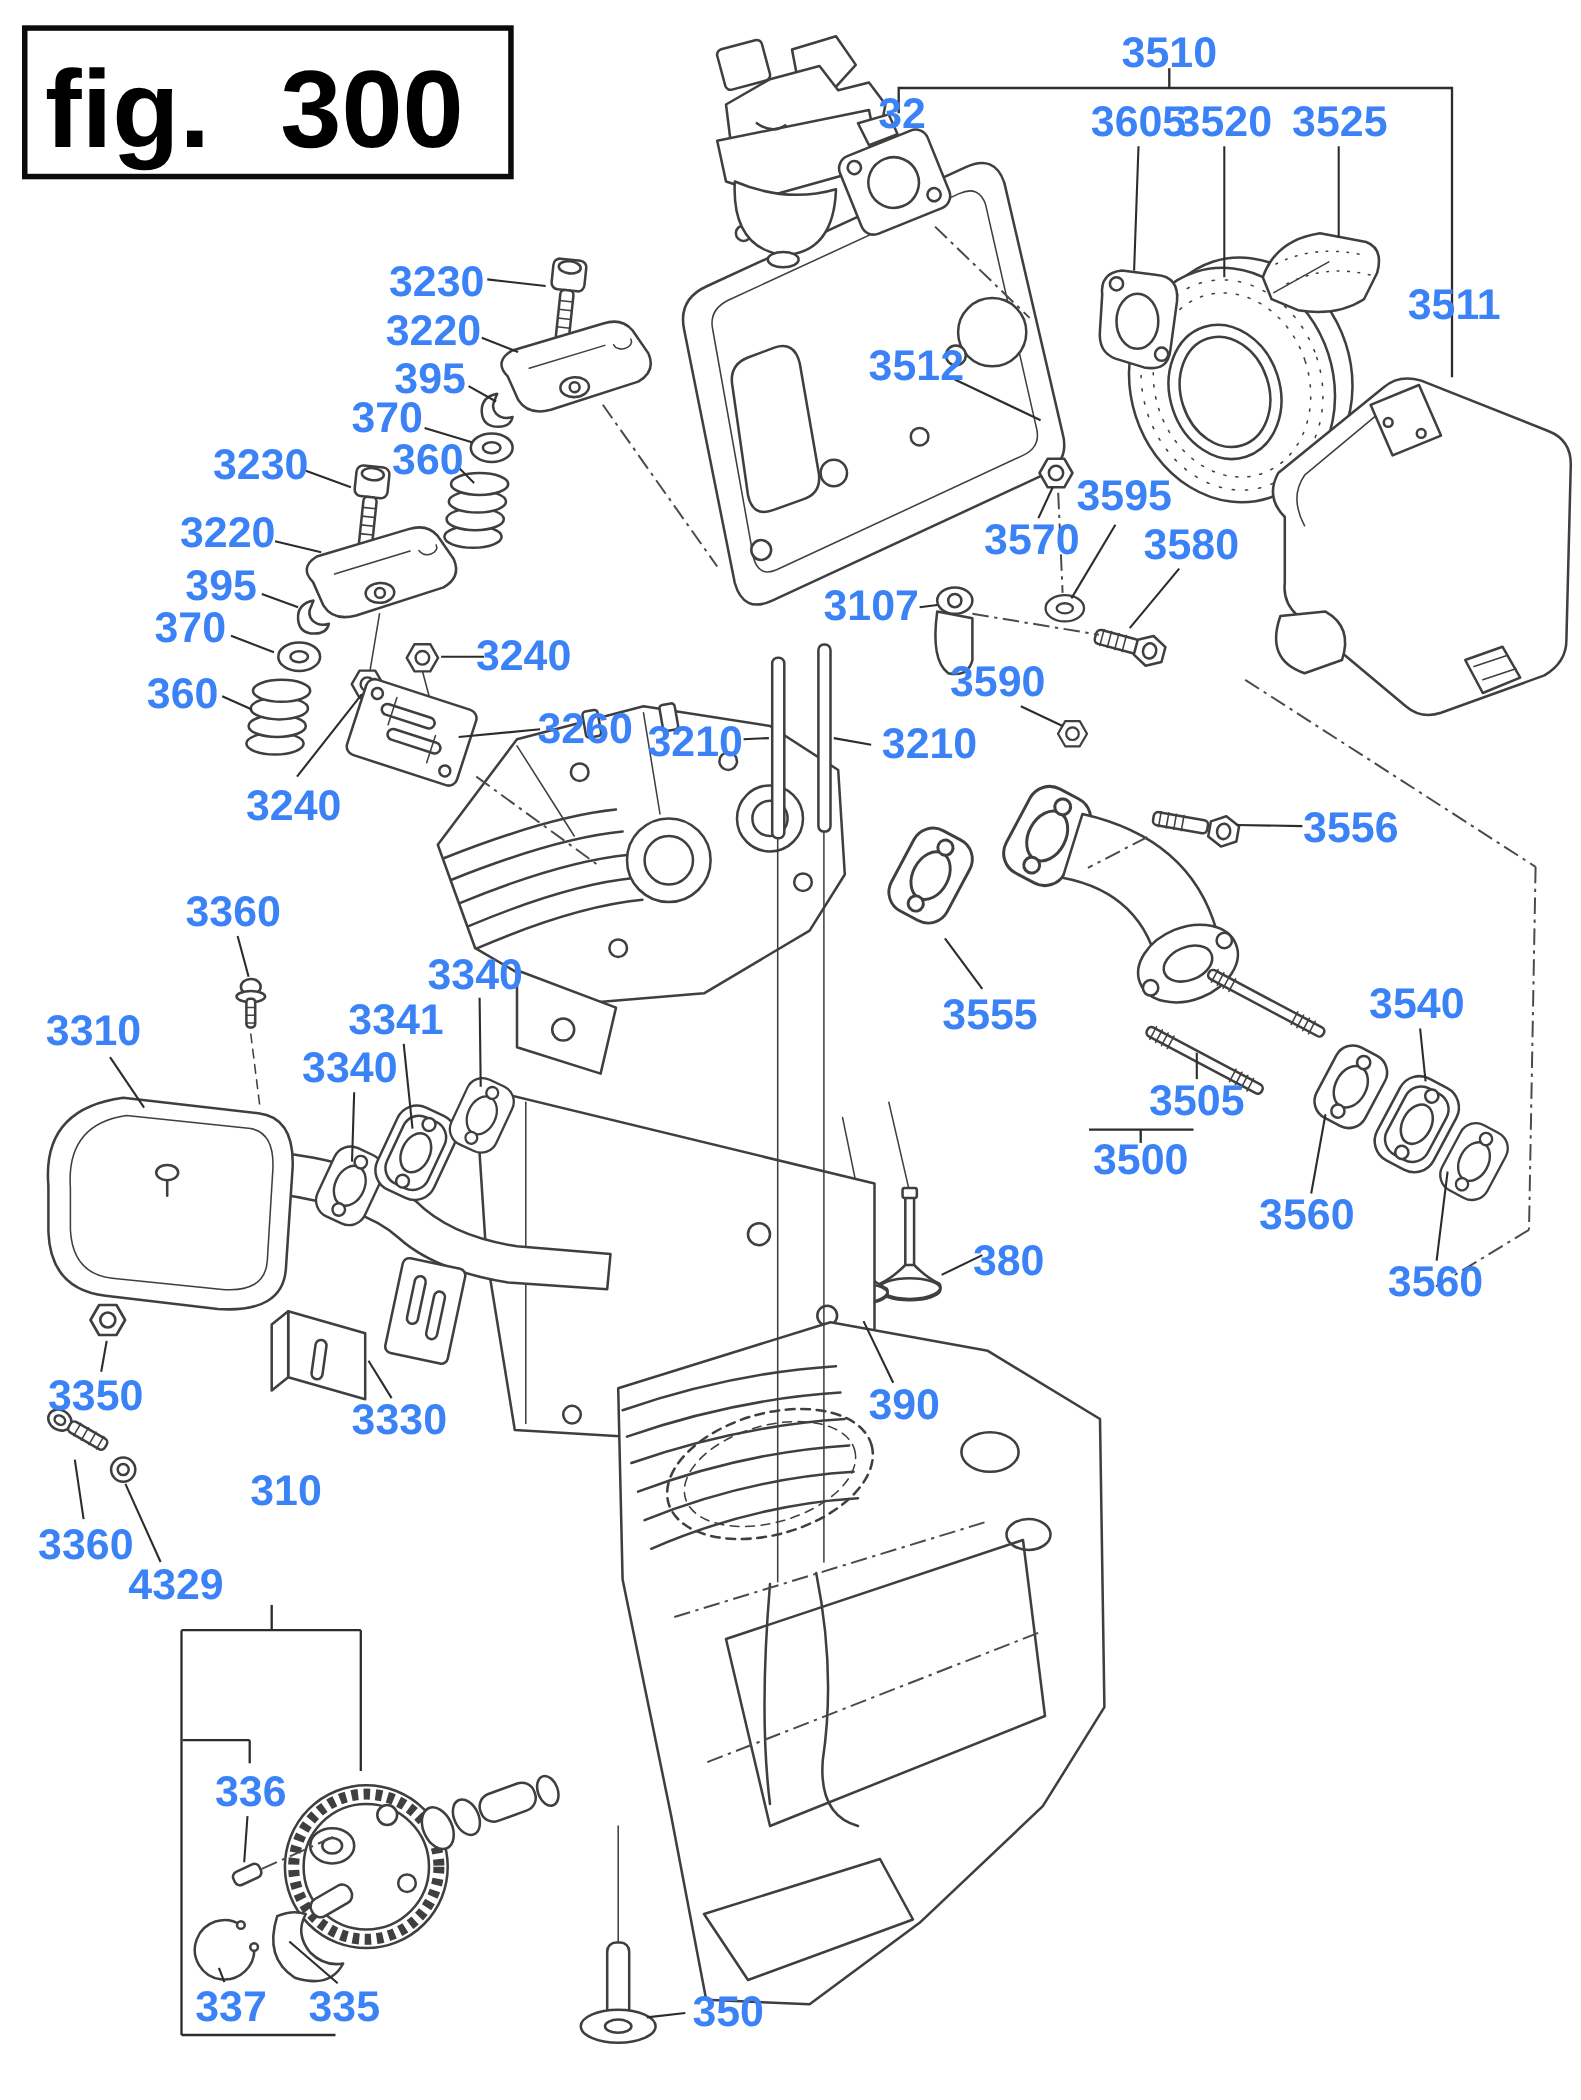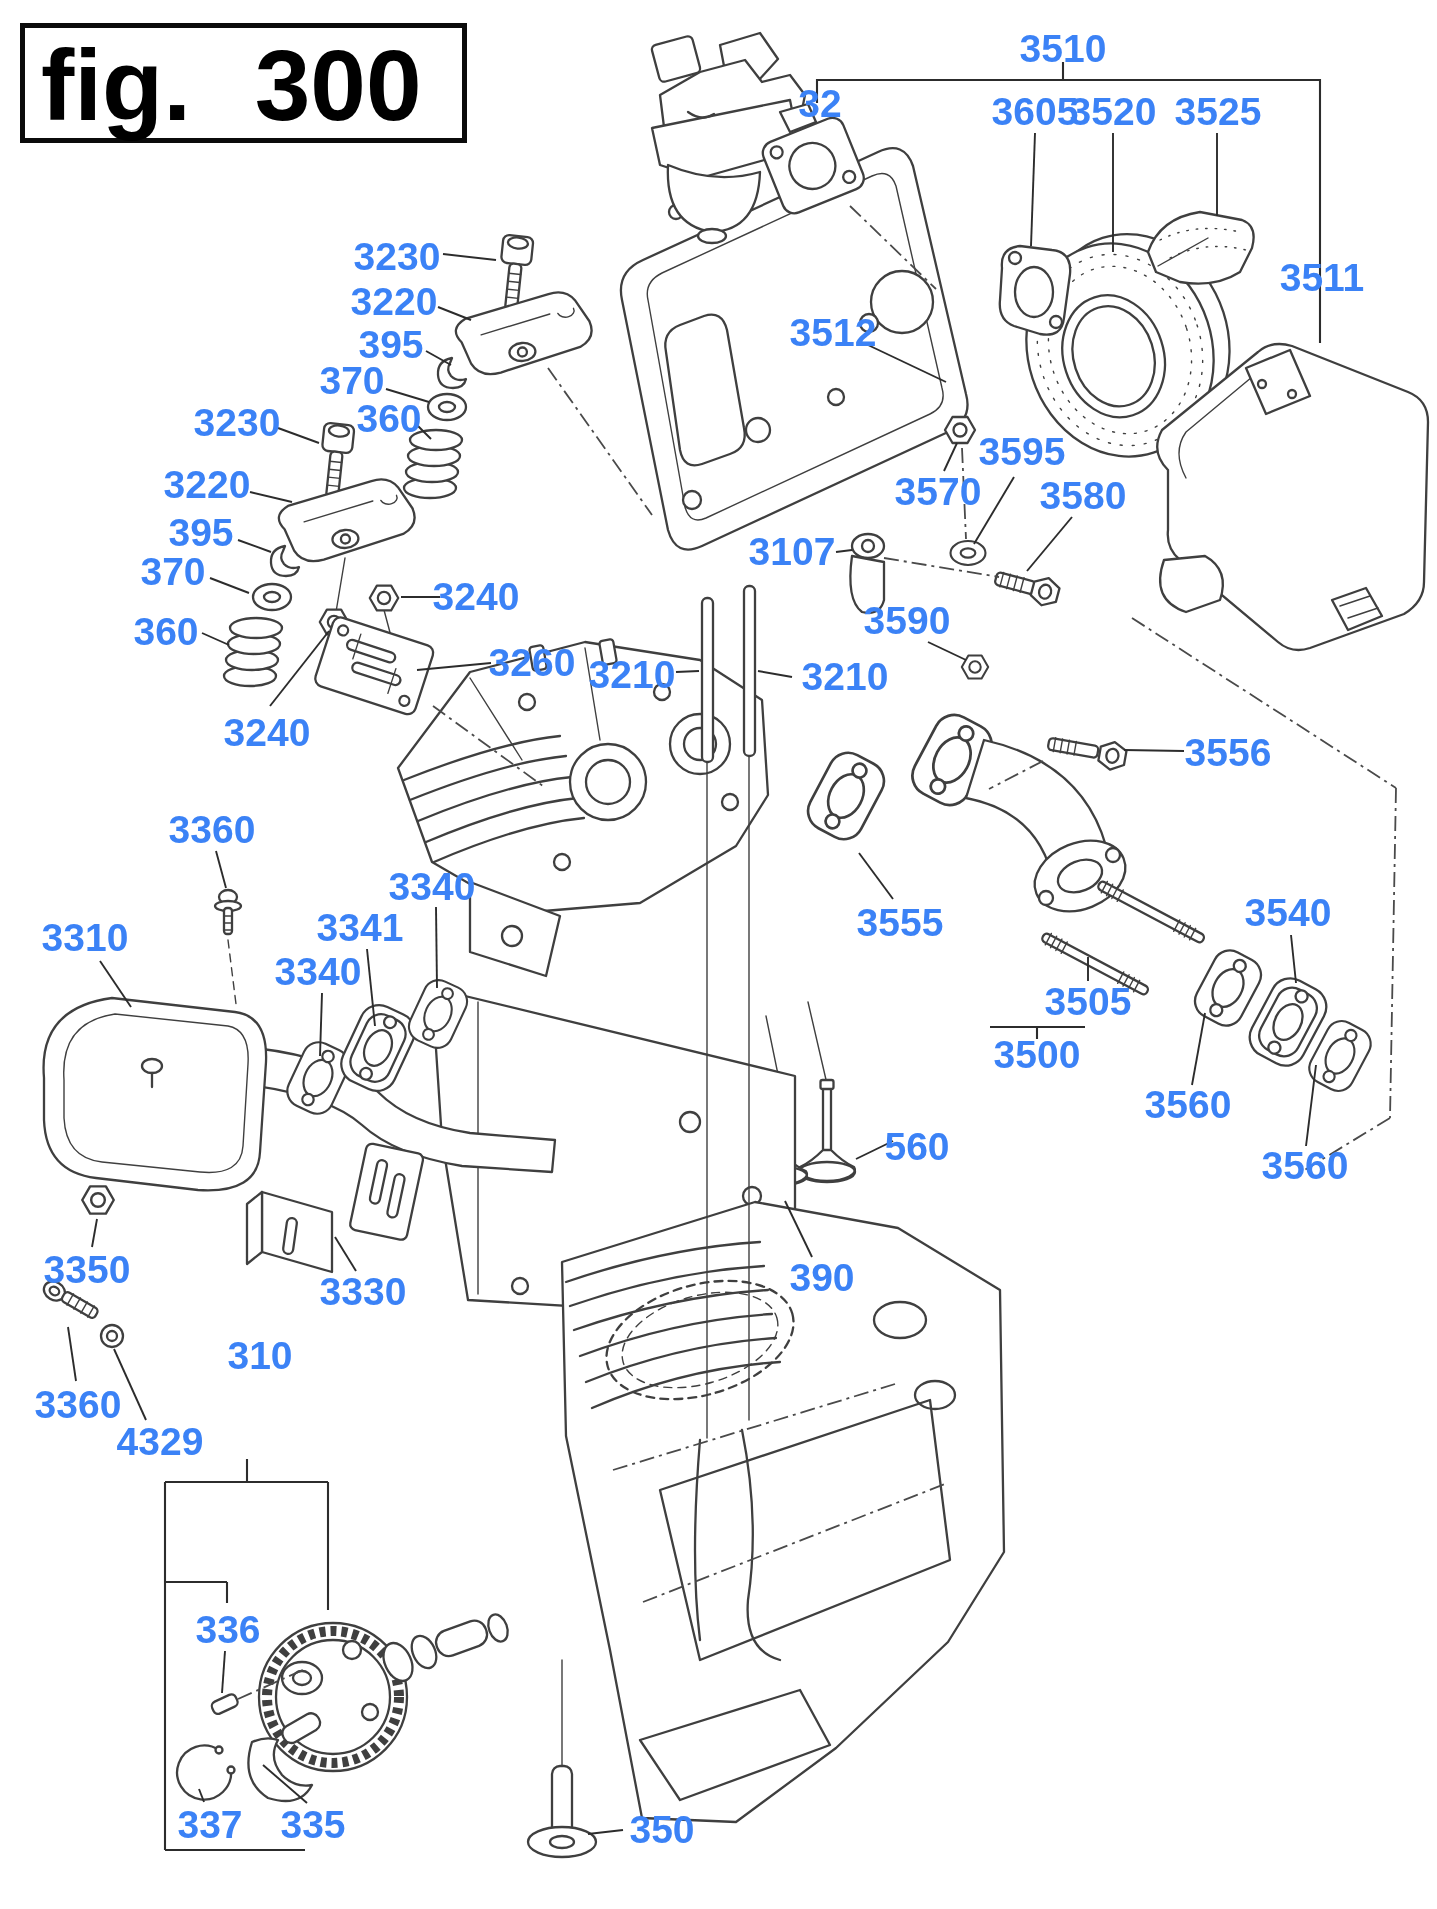--- a/index.html
+++ b/index.html
@@ -10,22 +10,22 @@
   .fw{fill:#ffffff;stroke:#3f3f3f;stroke-width:2.3;stroke-linejoin:round;stroke-linecap:round;}
   .thin{stroke-width:1.4;}
   .ds{stroke-dasharray:8 6;}
   .teeth{fill:none;stroke:#3f3f3f;stroke-width:10;stroke-dasharray:6 5;}
   .leader{stroke:#2c2c2c;stroke-width:1.9;fill:none;}
   .bracket{stroke:#2c2c2c;stroke-width:2.1;fill:none;}
   .dd{stroke:#4a4a4a;stroke-width:1.8;fill:none;stroke-dasharray:15 5 3 5;}
   #label-layer{position:absolute;left:0;top:0;width:100%;height:100%;pointer-events:none;}
   .plabel{position:absolute;transform:translate(-50%,-50%);font-weight:700;font-size:39px;
           color:#3b82f6;white-space:nowrap;font-family:"Liberation Sans",sans-serif;}
-  #fig-box{position:absolute;left:20px;top:23px;width:447px;height:120px;border:5px solid #0b0b0b;
-           box-sizing:border-box;display:flex;align-items:flex-start;padding:0 16px;
+  #fig-box{position:absolute;left:20px;top:23px;width:447px;height:140px;border:5px solid #0b0b0b;
+           box-sizing:border-box;display:flex;align-items:flex-end;padding:0 16px;
            font-weight:700;font-size:100px;word-spacing:36px;color:#000;background:#fff;}
 </style>
 </head>
 <body>
 
 <div id="page">
 
   <svg id="art" width="1437" height="1909" viewBox="0 0 1437 1909" xmlns="http://www.w3.org/2000/svg">
     <defs>
       <g id="gasketO">
@@ -445,21 +445,21 @@
       <span class="plabel" style="left: 1022px; top: 452px;">3595</span>
       <span class="plabel" style="left: 1083px; top: 496px;">3580</span>
       <span class="plabel" style="left: 792px; top: 552px;">3107</span>
       <span class="plabel" style="left: 1228px; top: 753px;">3556</span>
       <span class="plabel" style="left: 1288px; top: 913px;">3540</span>
       <span class="plabel" style="left: 900px; top: 923px;">3555</span>
       <span class="plabel" style="left: 1088px; top: 1002px;">3505</span>
       <span class="plabel" style="left: 1037px; top: 1055px;">3500</span>
       <span class="plabel" style="left: 1188px; top: 1105px;">3560</span>
       <span class="plabel" style="left: 1305px; top: 1166px;">3560</span>
-      <span class="plabel" style="left: 917px; top: 1147px;">560</span>
+      <span class="plabel" style="left: 917px; top: 1147px;">380</span>
       <span class="plabel" style="left: 822px; top: 1278px;">390</span>
       <span class="plabel" style="left: 212px; top: 830px;">3360</span>
       <span class="plabel" style="left: 85px; top: 938px;">3310</span>
       <span class="plabel" style="left: 432px; top: 887px;">3340</span>
       <span class="plabel" style="left: 360px; top: 928px;">3341</span>
       <span class="plabel" style="left: 318px; top: 972px;">3340</span>
       <span class="plabel" style="left: 87px; top: 1270px;">3350</span>
       <span class="plabel" style="left: 363px; top: 1292px;">3330</span>
       <span class="plabel" style="left: 78px; top: 1405px;">3360</span>
       <span class="plabel" style="left: 160px; top: 1442px;">4329</span>

